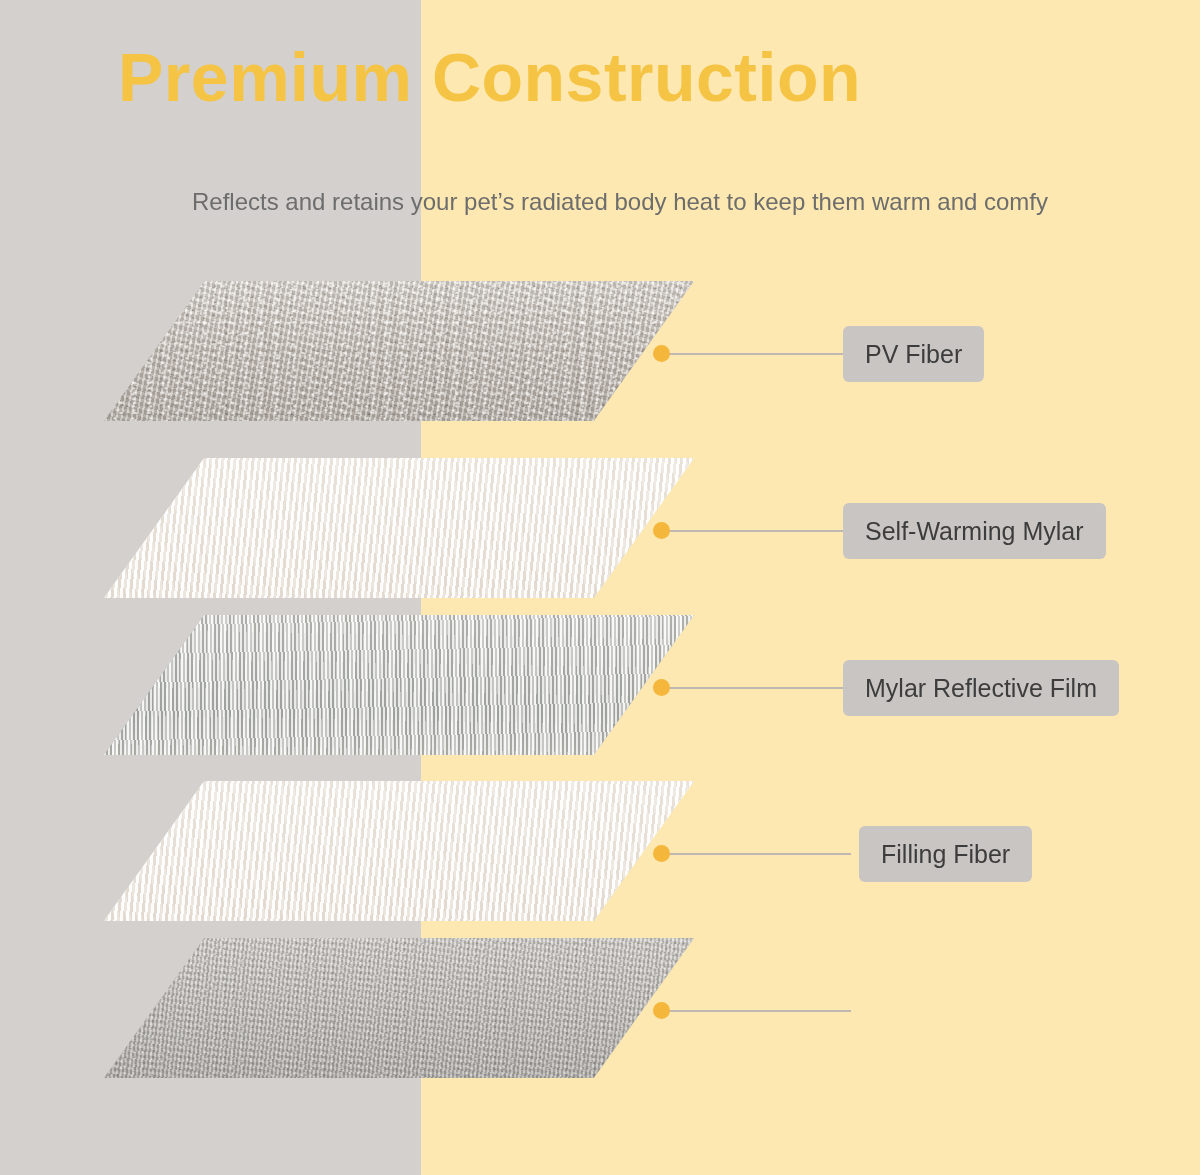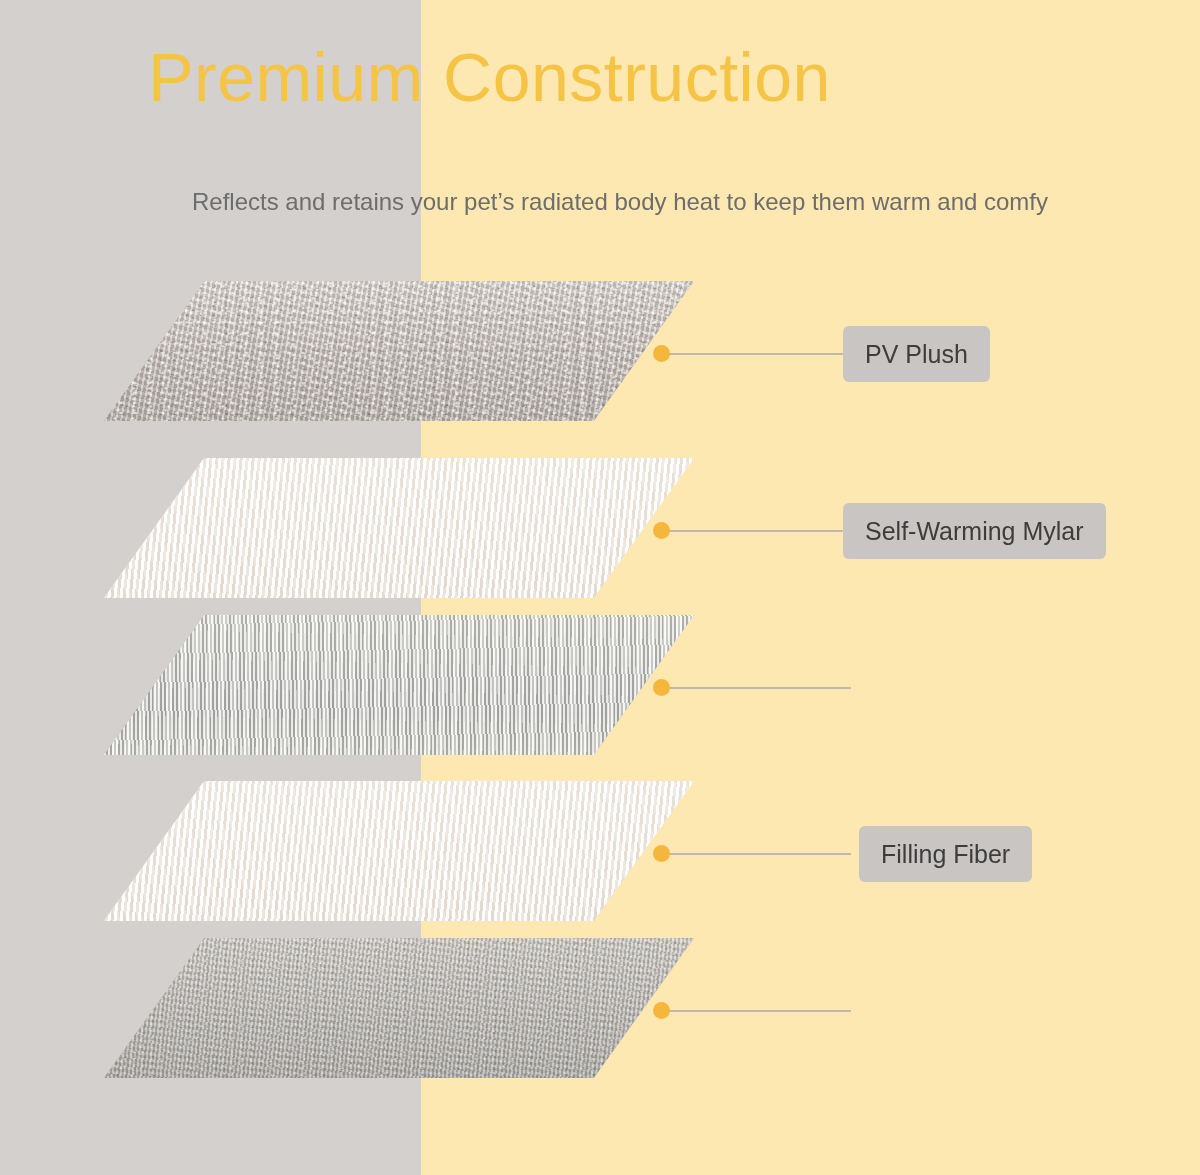--- a/index.html
+++ b/index.html
@@ -36,21 +36,21 @@
   }
 
   
   .title {
     position: absolute;
     left: 0; top: 36px;
     width: 979px;
     text-align: center;
     font-size: 68px;
     line-height: 82px;
-    font-weight: 400;
+    font-weight: 700;
     color: #f5c445;
     letter-spacing: 0.5px;
     white-space: nowrap;
   }
   .subtitle {
     position: absolute;
     left: 0; top: 185px;
     width: 1200px;
     text-align: center;
     font-size: 24px;
@@ -160,34 +160,35 @@
   <div class="bg-right"></div>
 
   <div class="title">Premium Construction</div>
   <div class="subtitle">Reflects and retains your pet’s radiated body heat to keep them warm and comfy</div>
 
   <div class="layer" style="left:104px; top:281px;">
     <div class="slab tex-plush"></div>
   </div>
   <div class="callout-line" style="left:661px; top:353px; width:190px;"></div>
   <div class="callout-dot" style="left:653px; top:345px;"></div>
-  <div class="pill" style="left:843px; top:326px;">PV Plush</div>
+  <div class="pill" style="left:843px; top:326px;">PV Fiber</div>
 
   <div class="layer" style="left:104px; top:458px;">
     <div class="slab tex-fiber"></div>
   </div>
   <div class="callout-line" style="left:661px; top:530px; width:190px;"></div>
   <div class="callout-dot" style="left:653px; top:522px;"></div>
   <div class="pill" style="left:843px; top:503px;">Self-Warming Mylar</div>
 
   <div class="layer" style="left:104px; top:615px;">
     <div class="slab tex-mylar"></div>
   </div>
   <div class="callout-line" style="left:661px; top:687px; width:190px;"></div>
   <div class="callout-dot" style="left:653px; top:679px;"></div>
+  <div class="pill" style="left:843px; top:660px;">Mylar Reflective Film</div>
 
   <div class="layer" style="left:104px; top:781px;">
     <div class="slab tex-fiber"></div>
   </div>
   <div class="callout-line" style="left:661px; top:853px; width:190px;"></div>
   <div class="callout-dot" style="left:653px; top:845px;"></div>
   <div class="pill" style="left:843px; top:826px;margin-left:16px;">Filling Fiber</div>
 
   <div class="layer" style="left:104px; top:938px;">
     <div class="slab tex-fleece"></div>

